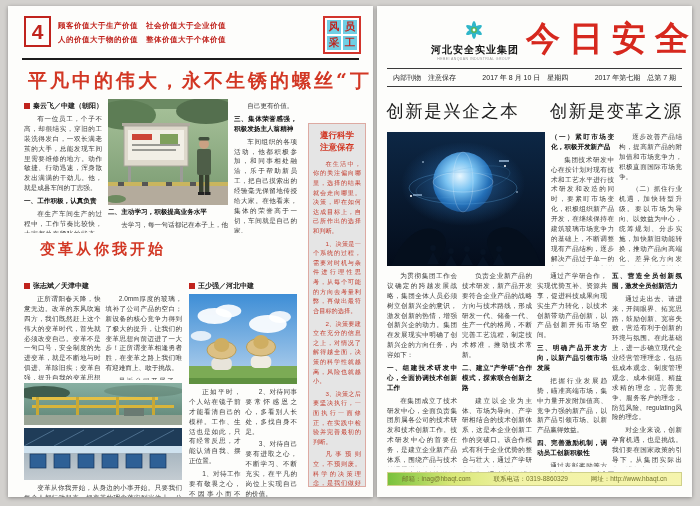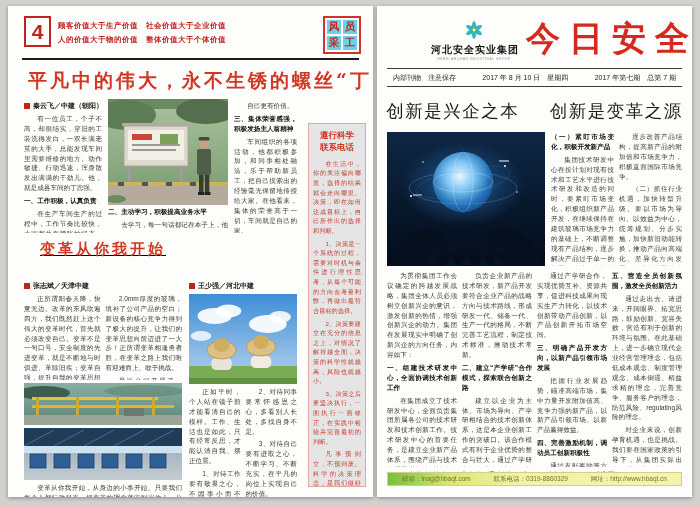--- a/index.html
+++ b/index.html
@@ -27,21 +27,21 @@
   .byline { font-size:7px; font-weight:bold; color:#222; margin:2px 0 3px; white-space:nowrap; overflow:hidden; }
   .byline::before { content:""; display:inline-block; width:6px; height:6px; background:#c0231d; margin-right:3px; vertical-align:-1px; }
   .ptext p { font-size:6.6px; line-height:1.5; color:#3a3a3a; text-align:justify; text-indent:2em; margin-bottom:3px; }
   .ptext p.ph-bold { font-weight:bold; color:#111; text-indent:0; }
   .art1-row { display:flex; gap:6px; height:134px; overflow:hidden; }
   .a1-col1 { width:78px; flex:none; }
   .photo-col { width:120px; flex:none; }
   .photo-col svg { display:block; width:120px; height:106px; }
   .under-photo { margin-top:2px; overflow:hidden; height:24px; }
   .a1-col2 { flex:1; min-width:0; padding-top:2px; }
-  .headline-row { display:flex; margin:7px 0 20px;text-decoration:underline; }
+  .headline-row { display:flex; margin:7px 0 20px; }
   .headline-row div { color:#d23724; font-weight:bold; font-size:15px; letter-spacing:3px; text-align:center;
                       font-family:"DejaVu Serif","Liberation Serif",serif; white-space:nowrap; }
   .h2a { width:158px; flex:none; } .h2b { flex:1; }
   .arts-row { display:flex; gap:7px; height:238px; overflow:hidden; }
   .article2 { width:158px; flex:none; }
   .article3 { flex:1; min-width:0; }
   .two-col { display:flex; gap:5px; }
   .two-col > div { flex:1; min-width:0; }
   .a2cols { height:86px; overflow:hidden; }
   .a2photoA svg { display:block; width:100%; height:42px; margin:3px 0; }
@@ -278,21 +278,21 @@
                 <p>认清自我，方能走得更远。</p>
               </div>
           </div>
         </div>
       </div>
     </div>
 
     <aside class="sidebar">
       <h3>
         <span>遵行科学</span><br>
-        <span>联系电话</span>
+        <span>注意保存</span>
       </h3>
       <div>
 
       <p>在生活中，你的关注偏向哪里，选择的结果就会走向哪里。决策，即在如何达成目标上，自己所作出的选择和判断。</p>
           <p>1、决策是一个系统的过程，需要对时机与条件进行理性思考，从每个可能的方向去考量利弊，再做出最符合目标的选择。</p>
           <p>2、决策要建立在充分的信息之上，对情况了解得越全面，决策的科学性就越高，风险也就越小。</p>
           <p>3、决策之后要坚决执行，一面执行一面修正，在实践中检验并完善最初的判断。</p>
           <p>凡事预则立，不预则废。科学的决策理念，是我们做好一切工作的前提，也是企业持续健康发展的保障。</p>
         </div>
     </aside>

